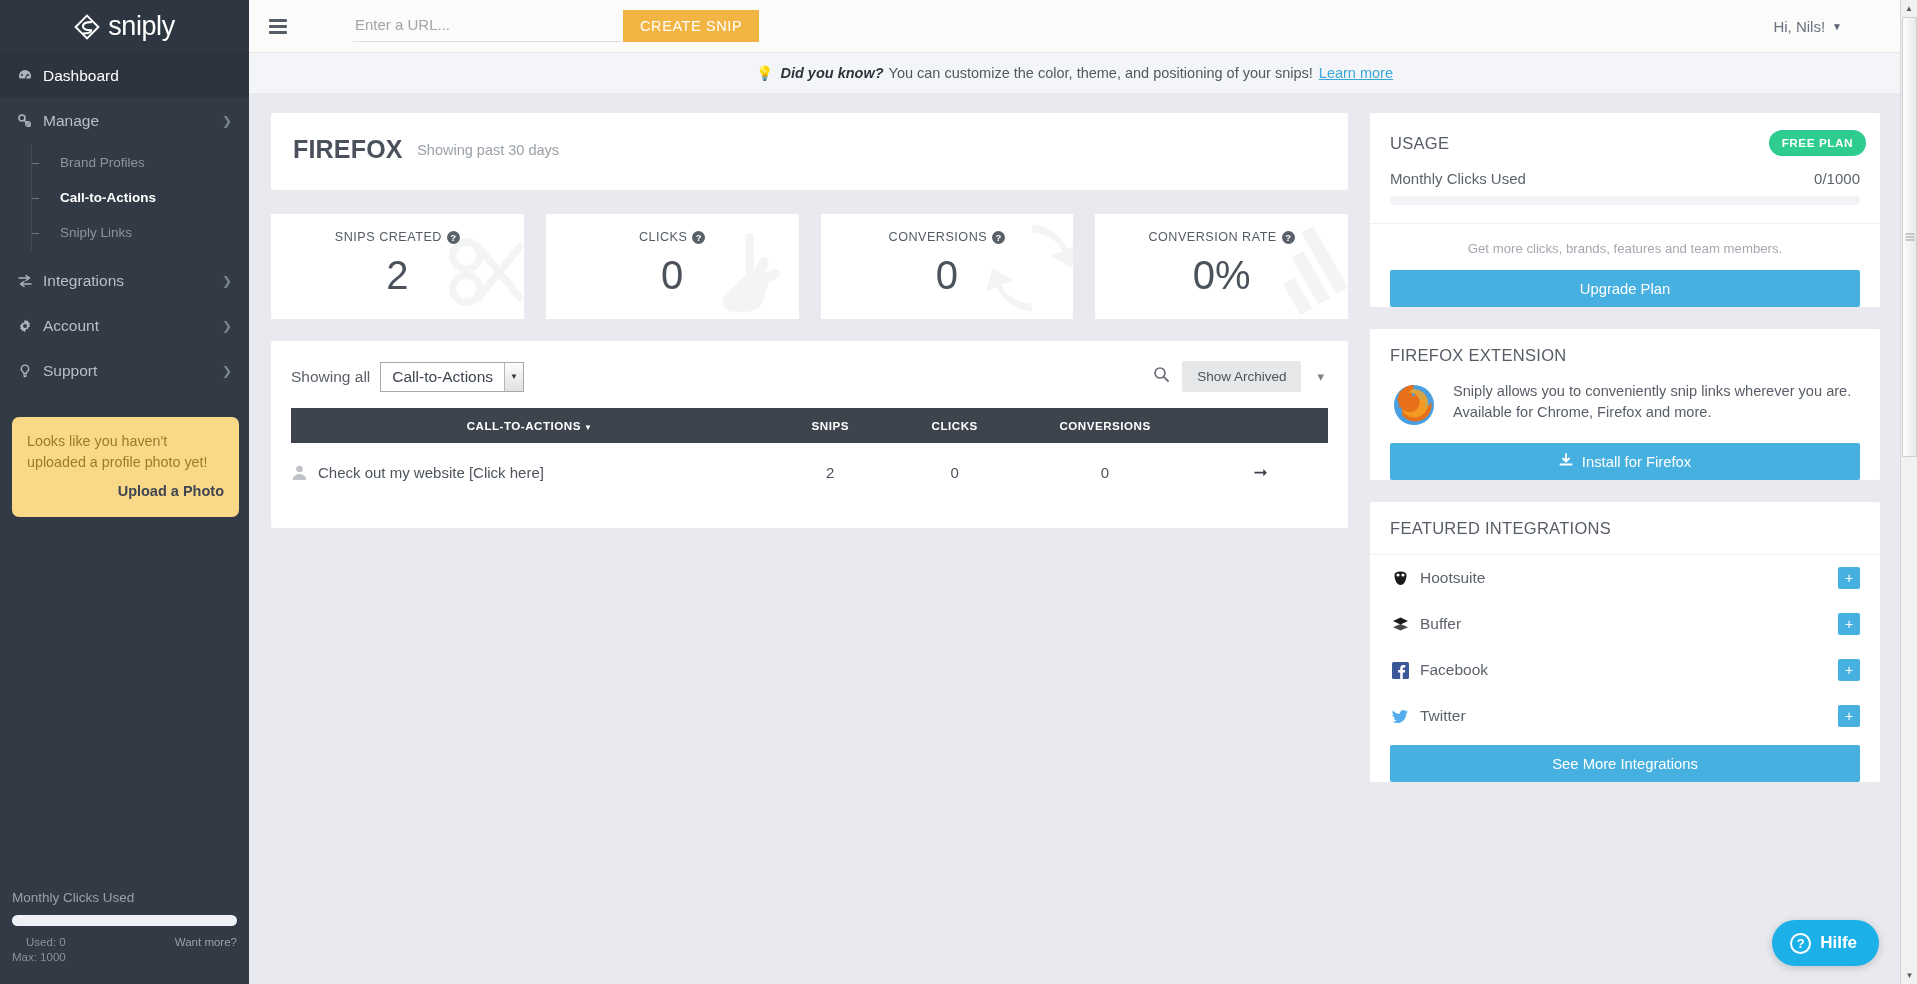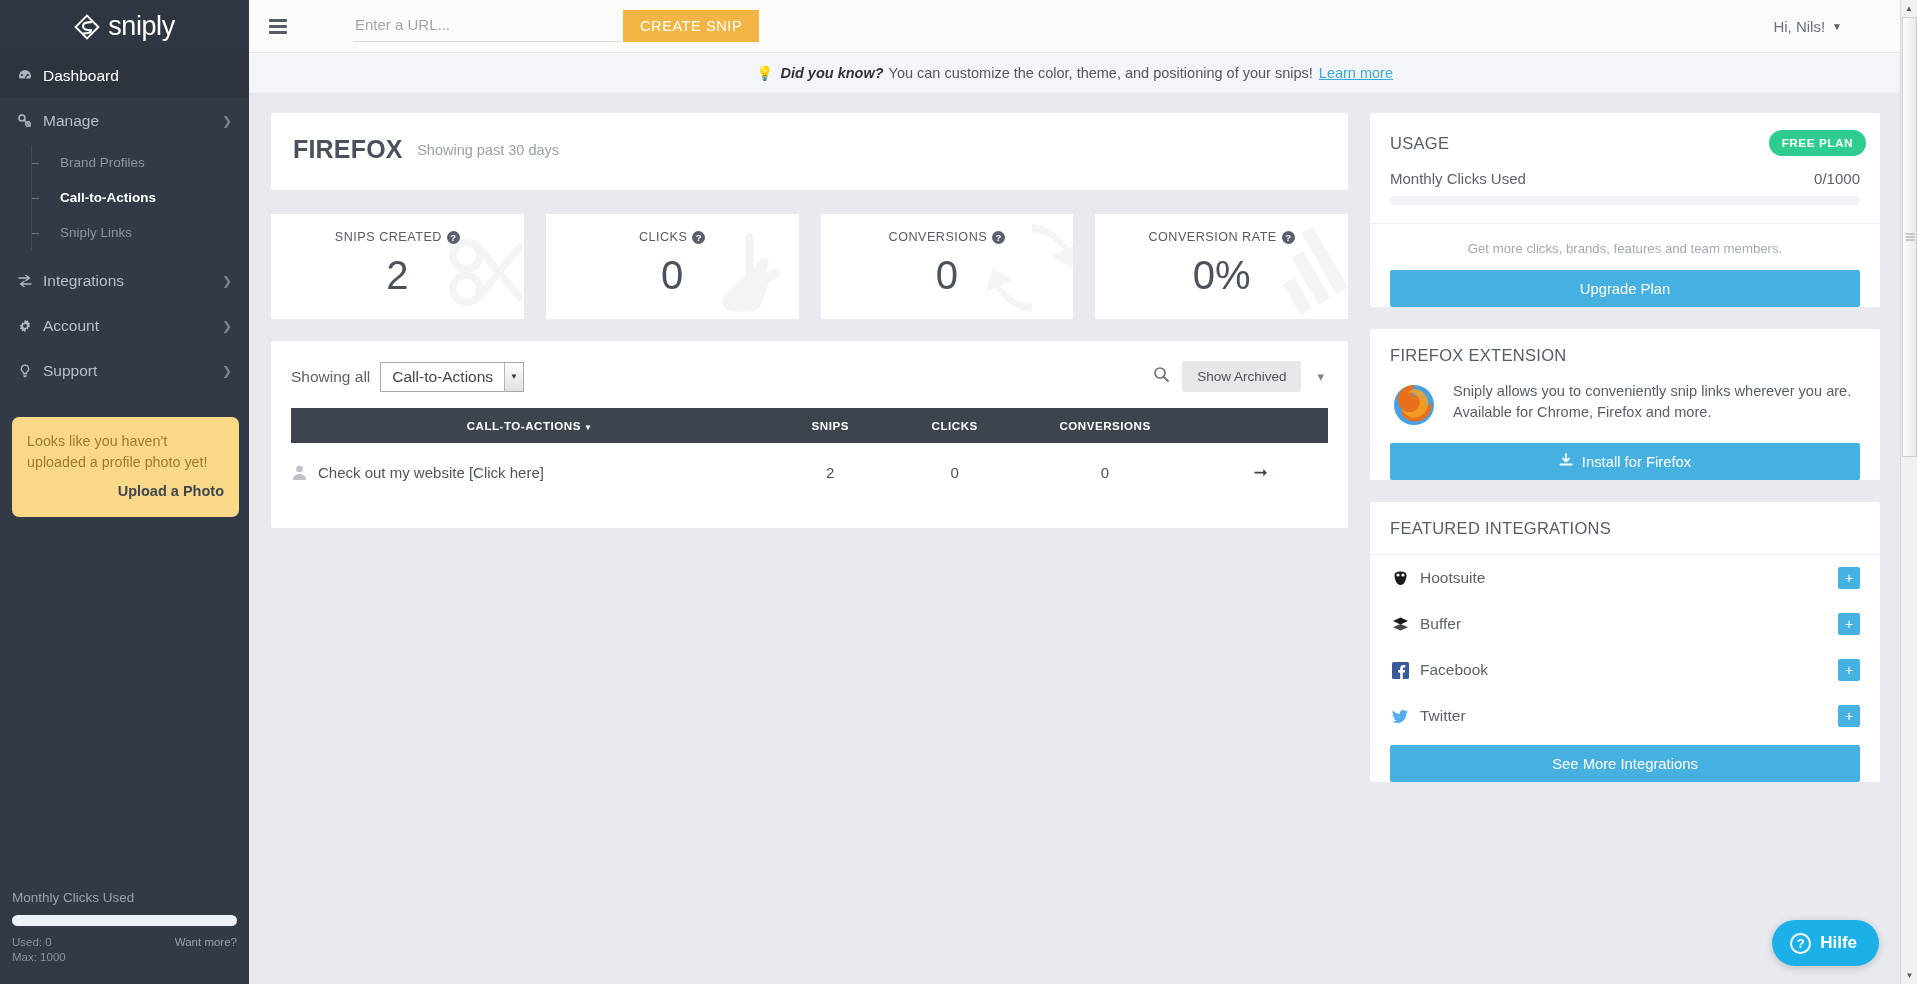--- a/index.html
+++ b/index.html
@@ -85,20 +85,21 @@
   .uf-bar {
     height: 11px; border-radius: 6px;
     background: #eef1f5; width: 100%;
     position: relative; overflow: hidden;
   }
   .uf-bar > i { display: block; height: 100%; width: 0%; background: #3fc380; }
   .uf-stats {
     display: flex; justify-content: space-between;
     margin-top: 9px; font-size: 11.5px; color: #8b929b;
     line-height: 1.35;
+    text-align: right;
   }
   .uf-stats .want { color: #9aa1aa; align-self: flex-start; }
 
   
   #topbar {
     position: absolute; left: 249px; top: 0;
     width: 1651px; height: 53px;
     background: #fbfbf9;
     border-bottom: 1px solid #e6e6e4;
     display: flex; align-items: center;

